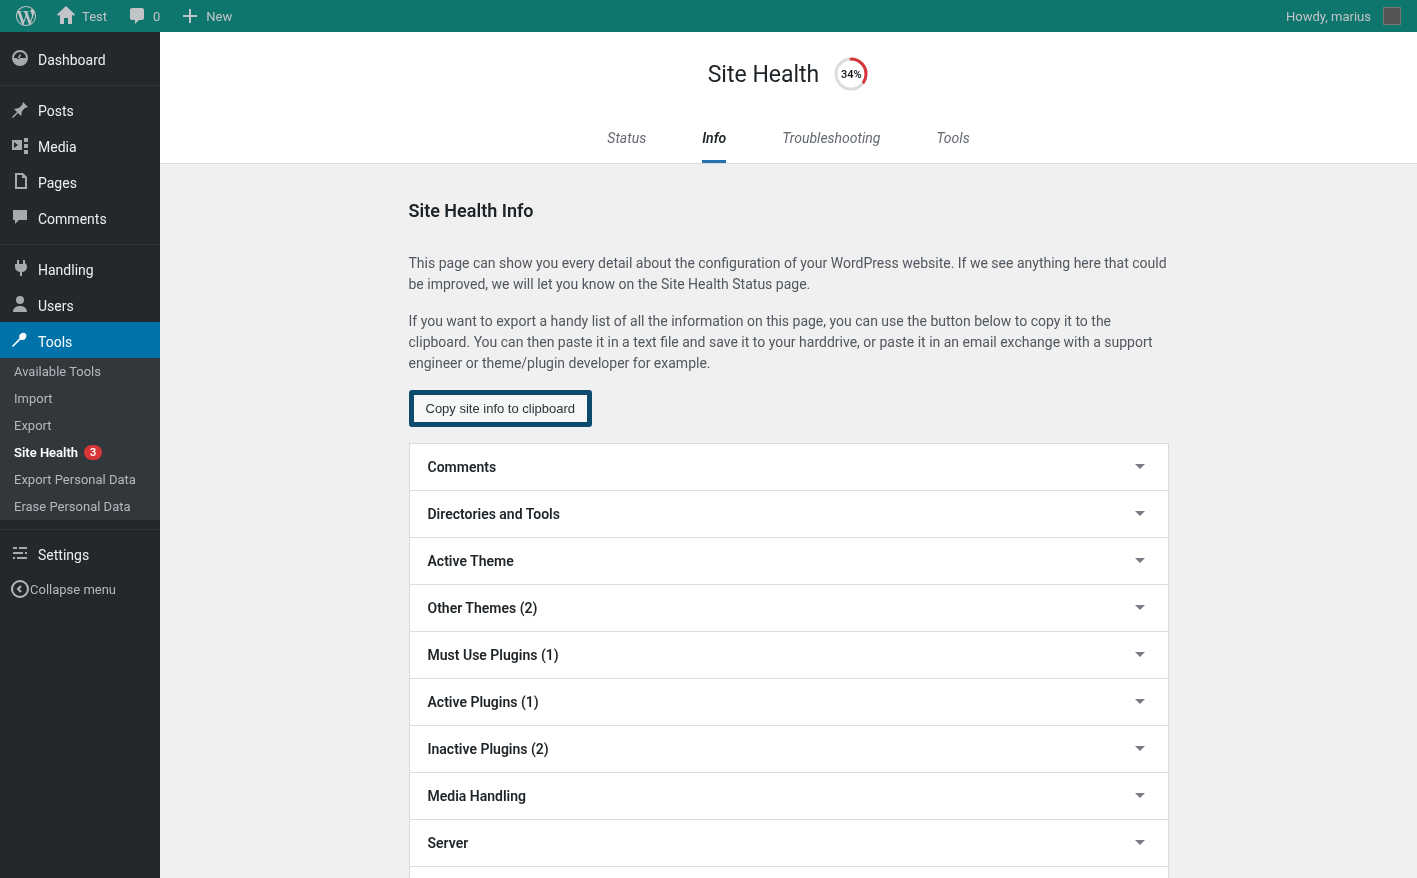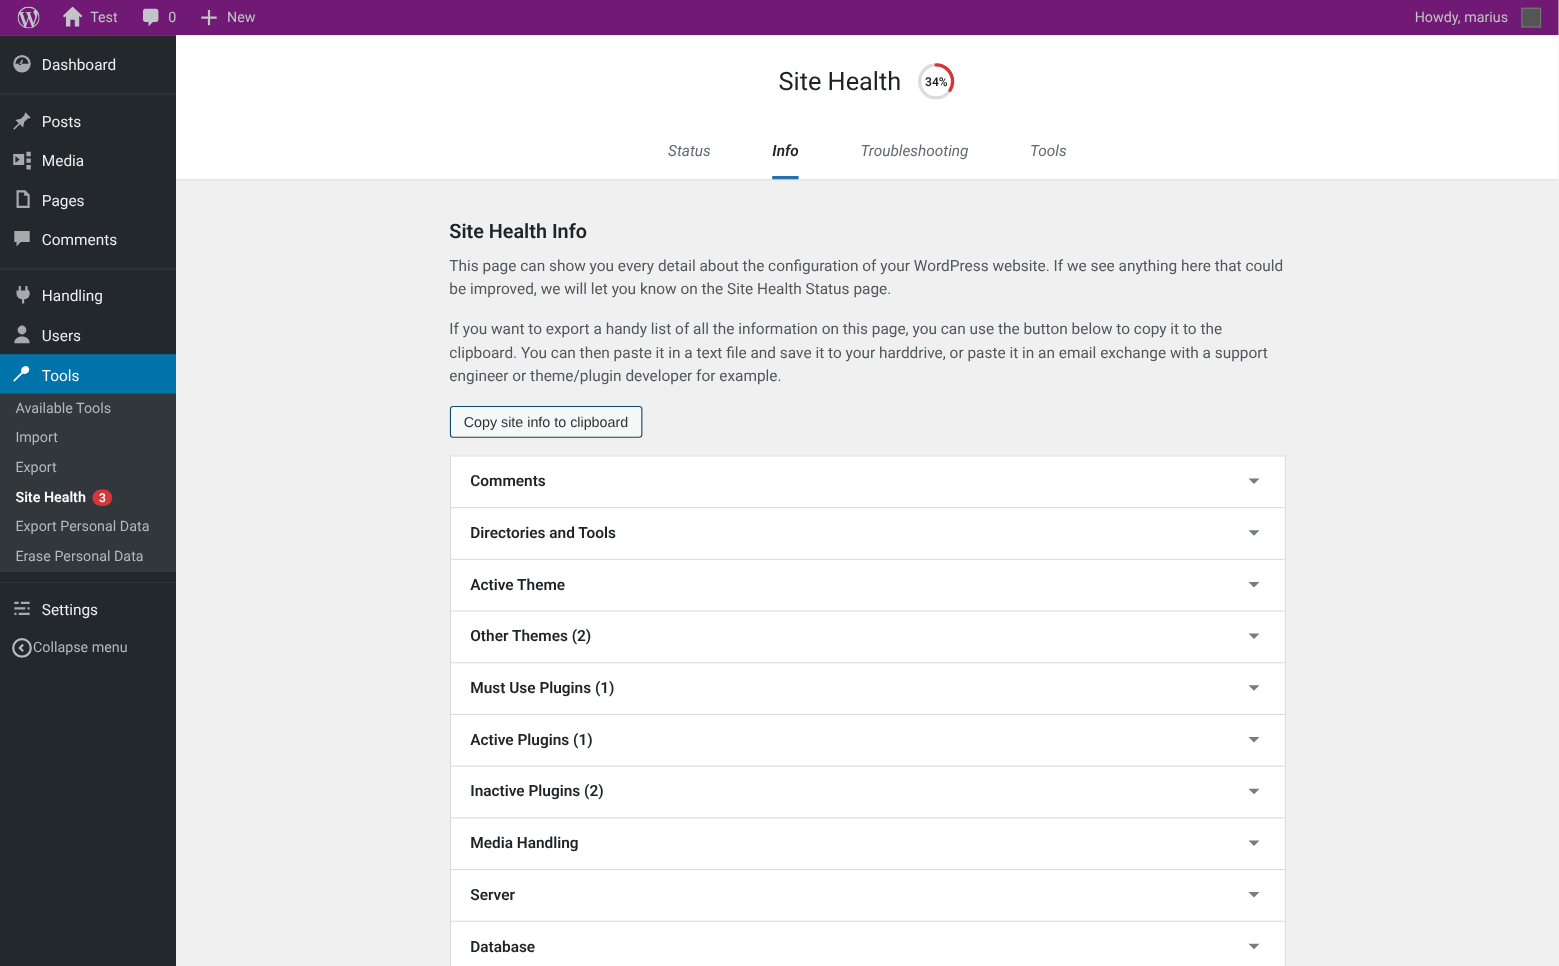--- a/index.html
+++ b/index.html
@@ -1,17 +1,17 @@
 <!DOCTYPE html>
 <html><head>
 <meta charset="utf-8">
 <style>
 * { margin: 0; padding: 0; box-sizing: border-box; }
 body { font-family: -apple-system, BlinkMacSystemFont, "Segoe UI", Roboto, sans-serif; font-size: 13px; color: #1d2327; background: #f0f0f1; }
-.toolbar { background: #701a75; color: #c3c4c7; height: 32px; display: flex; align-items: center; padding: 0 8px; justify-content: space-between; }
+.toolbar { background: #0f766e; color: #c3c4c7; height: 32px; display: flex; align-items: center; padding: 0 8px; justify-content: space-between; }
 .toolbar-left, .toolbar-right { display: flex; align-items: center; gap: 4px; }
 .tb-item { display: flex; align-items: center; gap: 6px; padding: 0 8px; height: 32px; color: #c3c4c7; cursor: pointer; }
 .tb-icon { width: 20px; height: 20px; display: inline-flex; align-items: center; justify-content: center; fill: currentColor; }
 .avatar { width: 18px; height: 18px; background: #555; border: 1px solid #777; margin-left: 6px; }
 .layout { display: flex; min-height: calc(100vh - 32px); }
 .sidebar { width: 160px; background: #23282d; color: #eee; flex-shrink: 0; padding-top: 8px; }
 .menu-item { display: flex; align-items: flex-end; gap: 8px; padding: 8px 8px 8px 10px; color: #eee; cursor: pointer; font-size: 14px; }
 .menu-item.current { background: #0073aa; color: #fff; position: relative; }
 .menu-item.current::after { content: ''; position: absolute; right: -8px; top: 50%; transform: translateY(-50%); border: 8px solid transparent; border-right-color: #f0f0f1; }
 .menu-sep { height: 5px; border-bottom: 1px solid #32373c; margin: 5px 0; }
@@ -26,23 +26,23 @@
 .header { background: #fff; text-align: center; padding-top: 24px; border-bottom: 1px solid #dcdcde; }
 .header-title-row { display: flex; align-items: center; justify-content: center; gap: 14px; }
 .header-title { font-size: 23px; font-weight: 400; color: #1d2327; }
 .progress-ring { position: relative; width: 36px; height: 36px; }
 .progress-ring svg { transform: rotate(-90deg); }
 .progress-text { position: absolute; top: 0; left: 0; width: 100%; height: 100%; display: flex; align-items: center; justify-content: center; font-size: 11px; font-weight: 600; color: #1d2327; }
 .tabs { display: flex; justify-content: center; gap: 56px; margin-top: 28px; }
 .tab { padding: 10px 0 14px; color: #646970; cursor: pointer; font-size: 14px; border-bottom: 3px solid transparent; font-style: italic; }
 .tab.active { color: #1d2327; font-weight: 600; border-bottom-color: #2271b1; }
 .main { max-width: 800px; margin: 0 auto; padding: 36px 20px; width: 100%; }
-.main h2 { font-size: 18px; font-weight: 600; margin-bottom: 11px; color: #1d2327; }
+.main h2 { font-size: 18px; font-weight: 600; margin-bottom: 32px; color: #1d2327; }
 .main p { color: #50575e; line-height: 1.5; margin-bottom: 16px; font-size: 14px; }
-.copy-btn { background: #f6f7f7; border: 1px solid #0c4a6e; padding: 6px 12px; font-size: 13px; color: #2c3338; cursor: pointer; border-radius: 3px; margin-bottom: 16px; }
+.copy-btn { background: #f6f7f7; border: 5px solid #0c4a6e; padding: 6px 12px; font-size: 13px; color: #2c3338; cursor: pointer; border-radius: 3px; margin-bottom: 16px; }
 .accordion { background: #fff; border: 1px solid #dcdcde; border-bottom: none; }
 .acc-item { border-bottom: 1px solid #dcdcde; display: flex; align-items: center; justify-content: space-between; padding: 13px 18px; cursor: pointer; }
 .acc-title { font-weight: 600; font-size: 14px; color: #1d2327; }
 .chevron { width: 20px; height: 20px; fill: #787c82; }
 </style>
 </head>
 <body>
 
 <div class="toolbar">
   <div class="toolbar-left">

